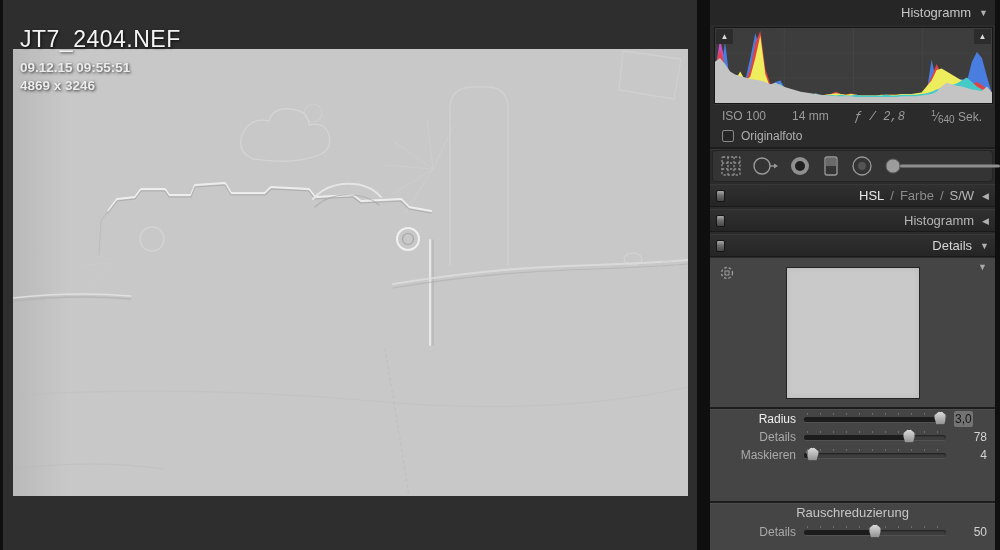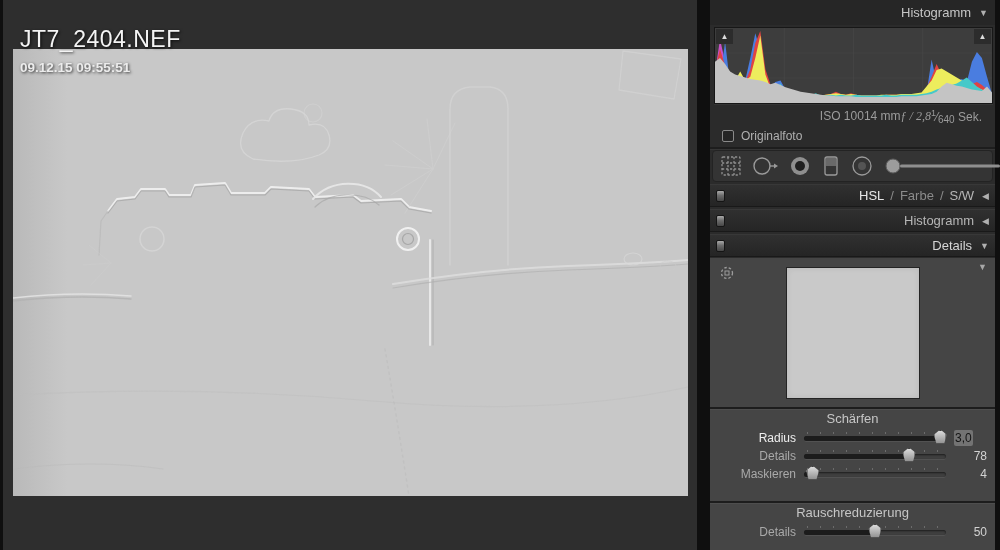--- a/index.html
+++ b/index.html
@@ -16,22 +16,22 @@
   .ov-dims { font-size:13.5px; font-weight:bold; margin-top:3px; color:#ececec; }
 
   
   .rpanel { position:absolute; left:710px; top:0; width:285px; height:550px; background:#2b2b2b; }
   .histo-header { position:absolute; top:0; left:0; right:0; height:25px; display:flex; align-items:center; justify-content:flex-end; padding-right:7px; background:#262626; font-size:13px; color:#c6c6c6; }
   .histo-header .tri { font-size:9px; color:#b0b0b0; margin-left:8px; }
   .histo-box { position:absolute; left:4px; top:27px; width:279px; height:77px; background:#3d3d3d; border:1px solid #171717; box-shadow:0 1px 0 rgba(255,255,255,0.05); }
   .histo-box svg { display:block; }
   .clipbtn { position:absolute; top:1px; width:17px; height:15px; background:#2c2c2c; color:#dcdcdc; font-size:8px; display:flex; align-items:center; justify-content:center; }
   .clipbtn.left { left:1px; } .clipbtn.right { right:1px; }
-  .exif-row { position:absolute; top:106px; left:0; right:0; height:20px; display:flex; align-items:center; justify-content:flex-end; padding:0 13px 0 12px; font-size:12px; color:#9c9c9c; }
-  .exif-row i { font-family:Liberation Serif, serif; }
+  .exif-row { position:absolute; top:106px; left:0; right:0; height:20px; display:flex; align-items:center; justify-content:space-between; padding:0 13px 0 12px; font-size:12px; color:#9c9c9c; }
+  .exif-row i { font-family:Liberation Mono, monospace; }
   .shutter sup { font-size:9px; vertical-align:5px; } .shutter sub { font-size:10px; vertical-align:-2px; }
   .orig-row { position:absolute; top:127px; left:12px; height:18px; display:flex; align-items:center; font-size:12px; color:#b0b0b0; }
   .cbox { width:12px; height:12px; border:1px solid #8a8a8a; border-radius:2px; background:rgba(0,0,0,0.12); margin-right:7px; }
   .hr-line { position:absolute; left:0; right:0; height:2px; background:#1d1d1d; box-shadow:0 1px 0 rgba(255,255,255,0.05); }
 
   .toolstrip { position:absolute; top:150px; left:2px; right:2px; height:32px; background:#343434; border-radius:4px; border:1px solid #232323; display:flex; align-items:center; padding-left:6px; }
   .tool { display:flex; align-items:center; justify-content:center; margin-right:8px; }
 
   .phdr { position:absolute; left:0; right:0; height:23px; background:linear-gradient(#303030,#252525); border-bottom:1px solid #191919; border-top:1px solid #383838; display:flex; align-items:center; font-size:13px; color:#b6b6b6; padding:0 6px; }
   .phdr .spacer { flex:1; }
@@ -109,20 +109,21 @@
         <ellipse cx="655" cy="217" rx="8" ry="5" stroke="#c9c9c9" stroke-width="1" opacity="0.5"></ellipse>
         <path d="M0,346 Q180,336 360,352 T675,338" stroke="#bdbdbd" stroke-width="1.2" opacity="0.45"></path>
         <path d="M0,420 Q80,410 150,420" stroke="#b8b8b8" stroke-width="1.2" opacity="0.45"></path>
         <path d="M372,300 Q384,370 396,447" stroke="#b6b6b6" stroke-width="1.4" opacity="0.4" stroke-dasharray="2 4"></path>
       </g>
     </svg>
   </div>
   <div class="overlay">
     <div class="ov-name">JT7_2404.NEF</div>
     <div class="ov-date">09.12.15 09:55:51</div>
+    <div class="ov-dims">4869 x 3246</div>
   </div>
 </div>
 
 <div class="rpanel">
 
   <div class="histo-header">
     <span>Histogramm</span>
     <span class="tri">▼</span>
   </div>
 
@@ -240,21 +241,20 @@
             <circle cx="9" cy="9" r="5.5" stroke="#9c9c9c" stroke-width="1.3" fill="none" stroke-dasharray="2.5 2"></circle>
             <rect x="7" y="7" width="4" height="4" fill="none" stroke="#9c9c9c" stroke-width="1"></rect>
           </svg>
       </span>
       <span class="pv-tri">▼</span>
       <div class="pv-square"></div>
     </div>
     <div class="hr-line divider1"></div>
 
     <div class="section sec-sharpen">
-      <div class="sec-title">Schärfen</div>
       <div id="sharpen-rows">
           <div class="srow active">
     <span class="slabel">Radius</span>
     <div class="strack">
       <div class="ticks"></div>
       <div class="fill-left" style="width: 94%;"></div>
 
       <div class="knob" style="left: 96%;"></div>
     </div>
     <span class="svalue">3,0</span>

